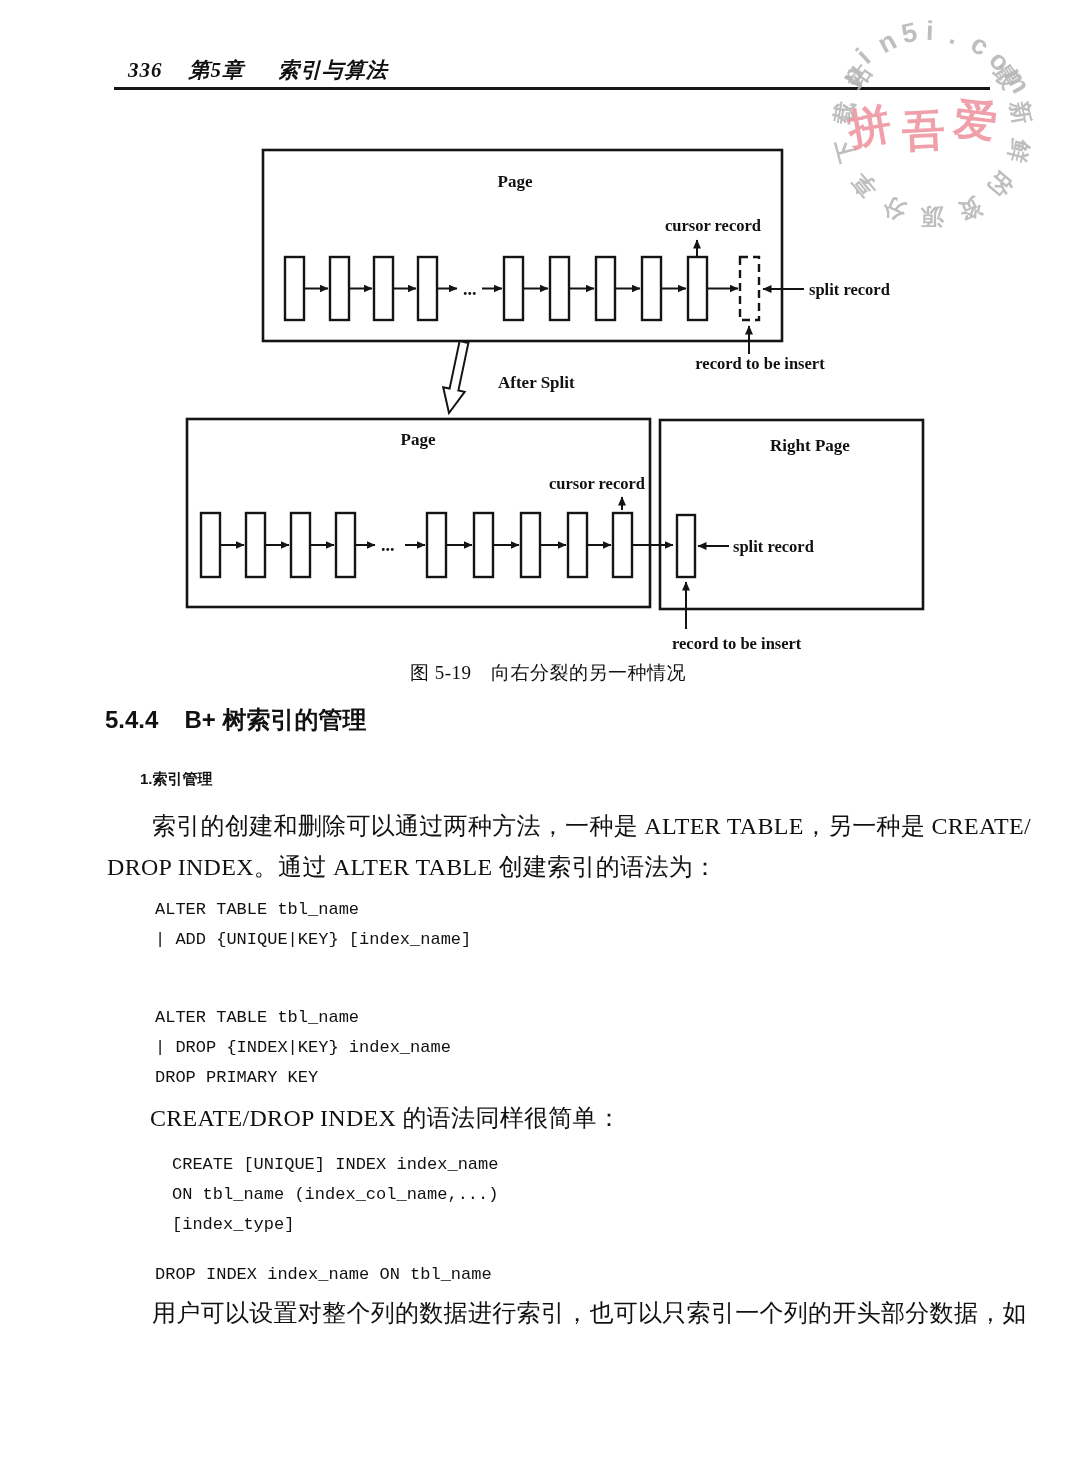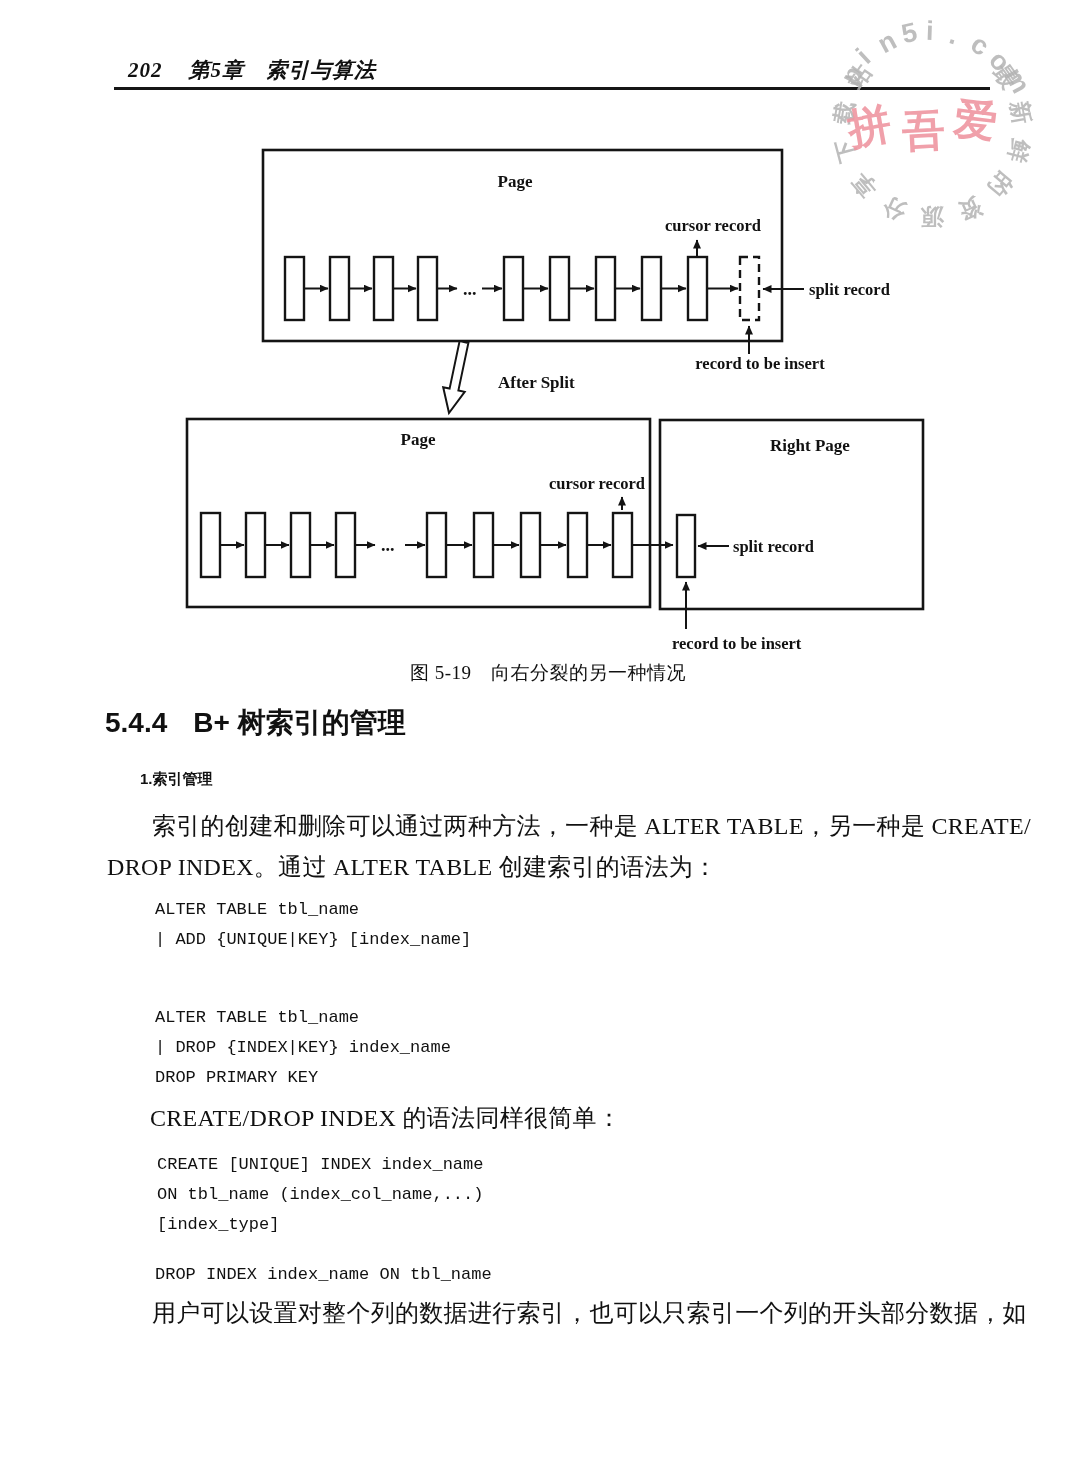--- a/index.html
+++ b/index.html
@@ -1,57 +1,57 @@
 <!DOCTYPE html>
 <html><head>
 <meta charset="utf-8">
 <style>
   html,body{margin:0;padding:0;background:#ffffff;}
   #page{position:relative;width:1080px;height:1478px;background:#ffffff;overflow:hidden;
         font-family:"Liberation Serif","DejaVu Serif",serif;color:#111;}
   
   #hdr{position:absolute;left:128px;top:56px;font-style:italic;font-weight:bold;font-size:21px;letter-spacing:1px;}
   #hdr .chap{margin-left:26px;}
-  #hdr .ttl{margin-left:22px;}
+  #hdr .ttl{margin-left:34px;}
   #hdr-rule{position:absolute;left:114px;top:87px;width:876px;height:3px;background:#161616;}
   
   #watermark{position:absolute;left:818px;top:12px;width:232px;height:232px;z-index:5;pointer-events:none;}
   #watermark span{position:absolute;font-family:"Liberation Sans","DejaVu Sans",sans-serif;font-weight:bold;}
   .wm-gray{color:#b3b3b3;opacity:.85;}
   .wm-pink{color:#ef96a1;opacity:.9;}
   
   #fig{position:absolute;left:0;top:0;width:1080px;height:700px;}
   #fig text{font-family:"Liberation Serif","DejaVu Serif",serif;font-weight:600;fill:#111;}
   #fig .box{fill:none;stroke:#141414;stroke-width:2.6;}
   #fig .lbl{font-size:17px;}
   #fig .sm{font-size:16.5px;}
   
   .abs{position:absolute;}
   #caption{left:410px;top:660px;font-size:19px;letter-spacing:.5px;}
-  #sec-head{left:105px;top:704px;font-family:"Liberation Sans","DejaVu Sans",sans-serif;font-weight:bold;font-size:28px;}
+  #sec-head{left:105px;top:704px;font-family:"Liberation Sans","DejaVu Sans",sans-serif;font-weight:bold;font-size:24px;}
   #sec-head .num{margin-right:26px;}
   #sub-head{left:140px;top:770px;font-family:"Liberation Sans","DejaVu Sans",sans-serif;font-weight:bold;font-size:15px;}
   .body-line{font-size:24px;letter-spacing:.3px;}
   #p1l1{left:152px;top:810px;}
   #p1l2{left:107px;top:851px;}
   pre.code{margin:0;font-family:"Liberation Mono","DejaVu Sans Mono",monospace;font-size:17px;line-height:30px;letter-spacing:0;}
   #code1{left:155px;top:895px;}
   #code2{left:155px;top:1003px;}
   #p2{left:150px;top:1102px;}
-  #code3{left:157px;top:1150px;}
+  #code3{left:172px;top:1150px;}
   #code4{left:155px;top:1260px;}
   #p3{left:152px;top:1297px;}
 </style>
 </head>
 <body>
 
 <div id="page">
 
   <div id="hdr">
-    <span>202</span><span class="chap">第5章</span><span class="ttl">索引与算法</span>
+    <span>336</span><span class="chap">第5章</span><span class="ttl">索引与算法</span>
   </div>
   <div id="hdr-rule"></div>
 
   <div id="watermark">
       <span class="wm-gray" style="left: 26.1315px; top: 47.7175px; font-size: 27px; transform: rotate(-58deg);">p</span>
       <span class="wm-gray" style="left: 41.5742px; top: 28.9841px; font-size: 27px; transform: rotate(-43deg);">i</span>
       <span class="wm-gray" style="left: 61.3391px; top: 14.8859px; font-size: 27px; transform: rotate(-28deg);">n</span>
       <span class="wm-gray" style="left: 84.0796px; top: 6.38358px; font-size: 27px; transform: rotate(-13deg);">5</span>
       <span class="wm-gray" style="left: 108.246px; top: 4.05665px; font-size: 27px; transform: rotate(2deg);">i</span>
       <span class="wm-gray" style="left: 132.191px; top: 8.06366px; font-size: 27px; transform: rotate(17deg);">.</span>

